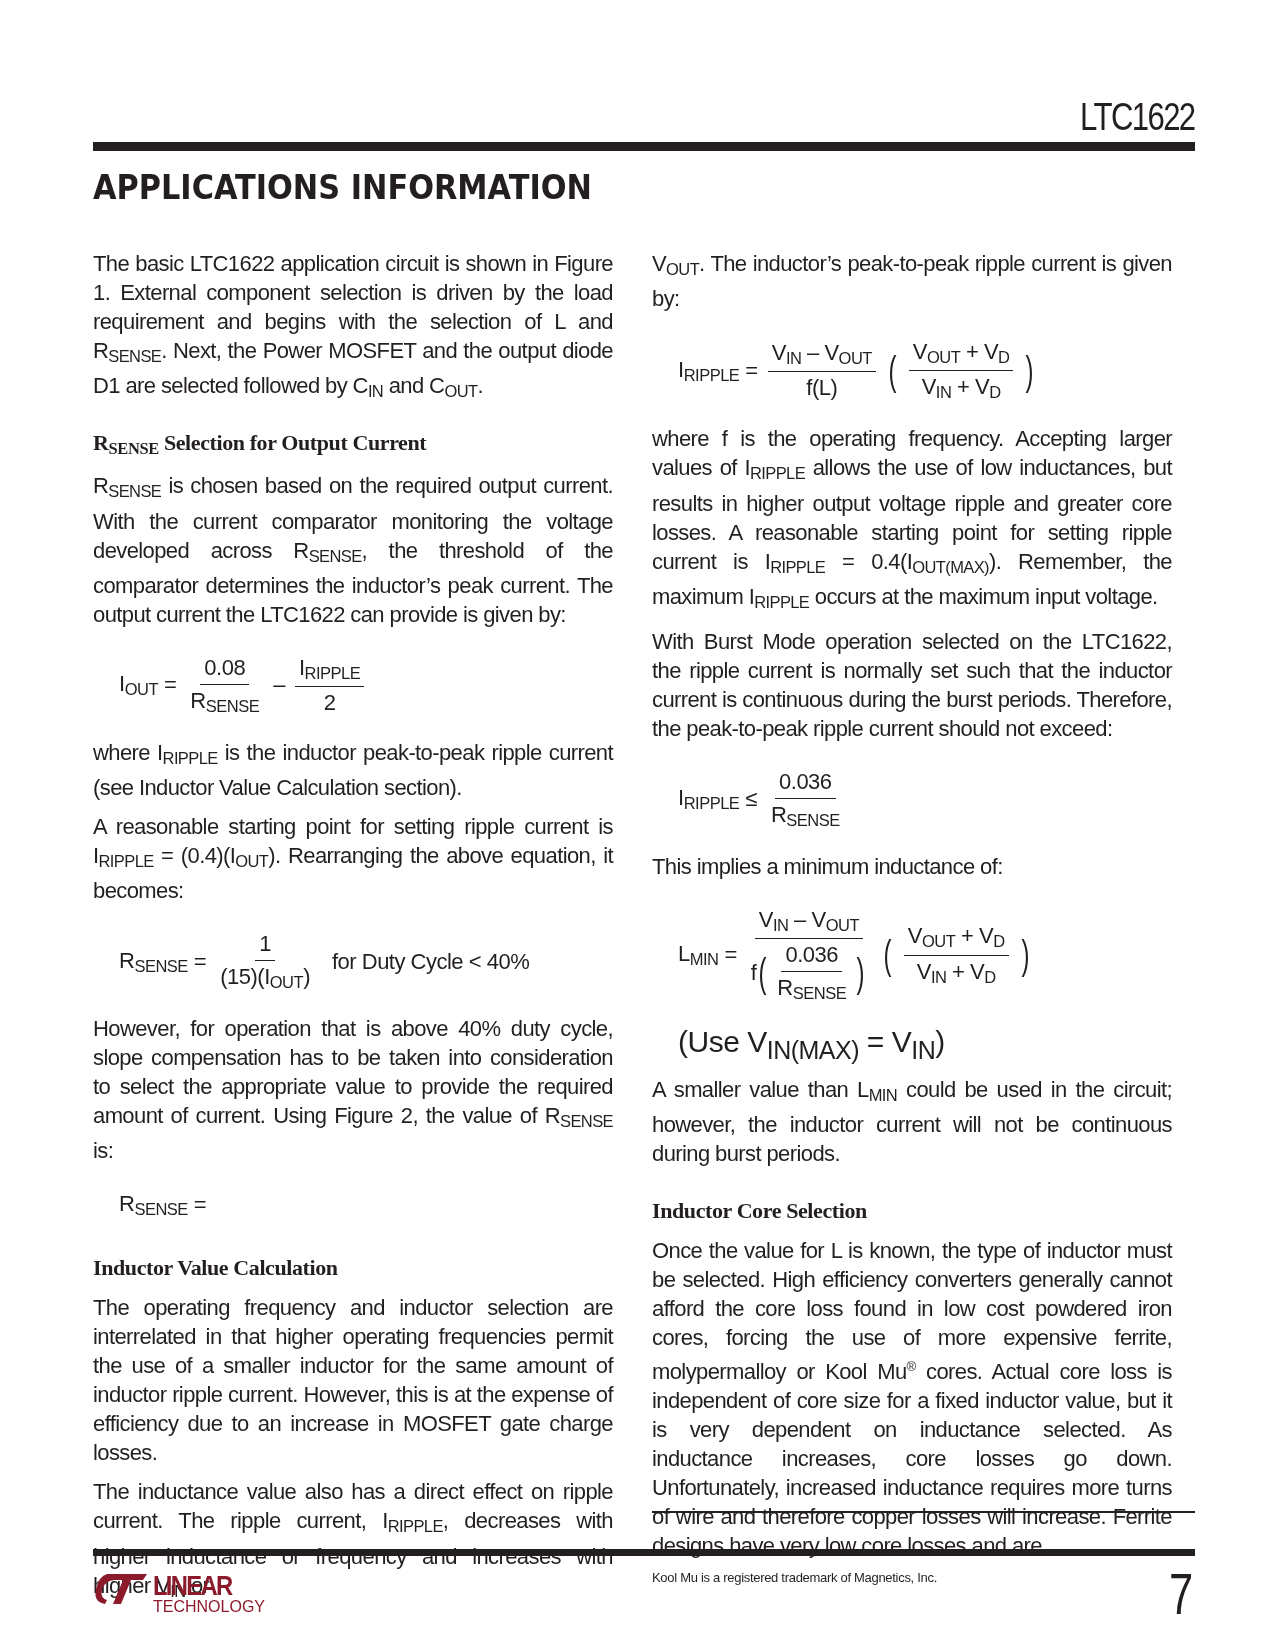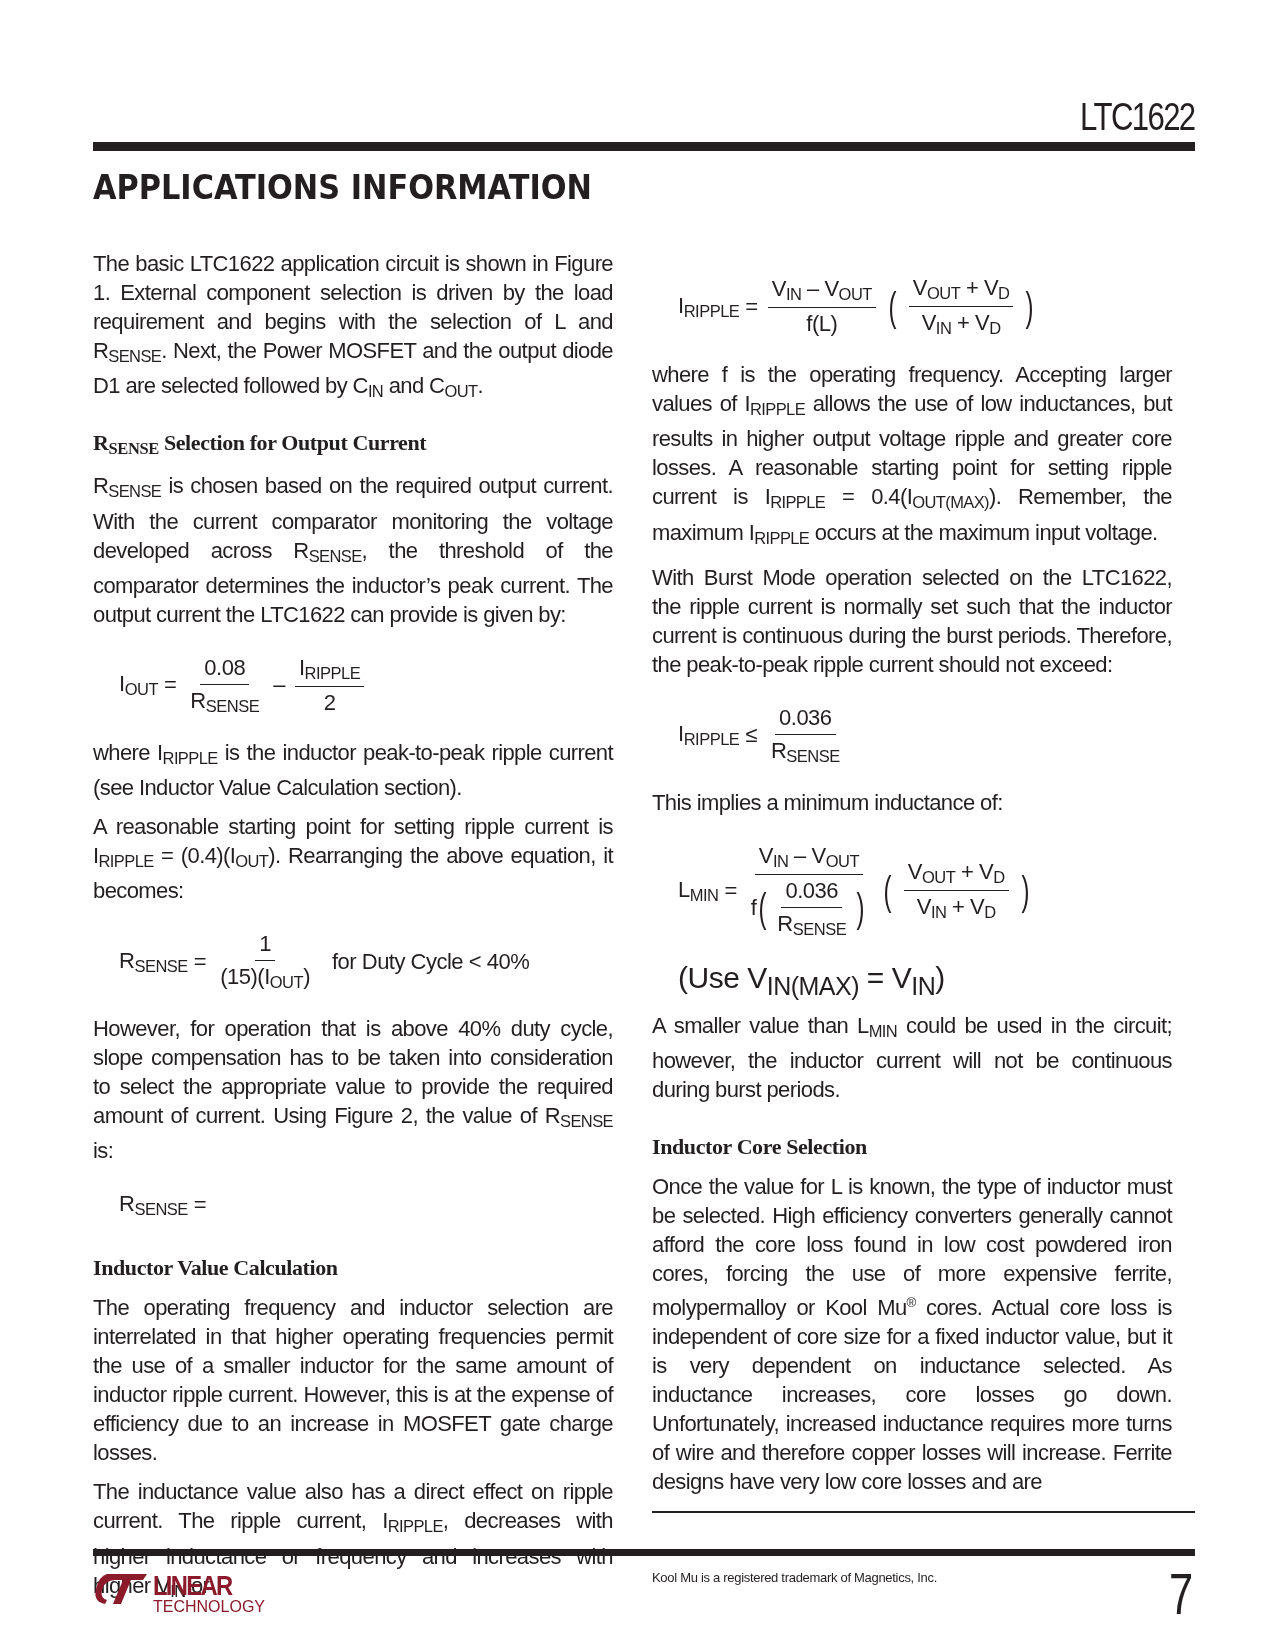--- a/index.html
+++ b/index.html
@@ -95,20 +95,21 @@
     <span><span>R</span><sub>SENSE</sub></span>
     <span>=</span>
   </div>
 
   <div class="h" style="margin-top:36px">Inductor Value Calculation</div>
   <p class="p">The operating frequency and inductor selection are interrelated in that higher operating frequencies permit the use of a smaller inductor for the same amount of inductor ripple current. However, this is at the expense of efficiency due to an increase in MOSFET gate charge losses.</p>
   <p class="p"><span>The inductance value also has a direct effect on ripple current. The ripple current, I</span><sub>RIPPLE</sub><span>, decreases with higher inductance or frequency and increases with higher V</span><sub>IN</sub><span> or</span></p>
 </div>
 
 <div class="col col-right">
+  <p class="p"><span>V</span><sub>OUT</sub><span>. The inductor’s peak-to-peak ripple current is given by:</span></p>
 
   <div class="eq">
     <span><span>I</span><sub>RIPPLE</sub></span>
     <span>=</span>
     <span class="frac">
         <span class="num"><span>V</span><sub>IN</sub> <span>–</span> <span>V</span><sub>OUT</sub></span>
         <span class="den">f(L)</span>
       </span>
     <span class="paren">(</span>
     <span class="frac">

